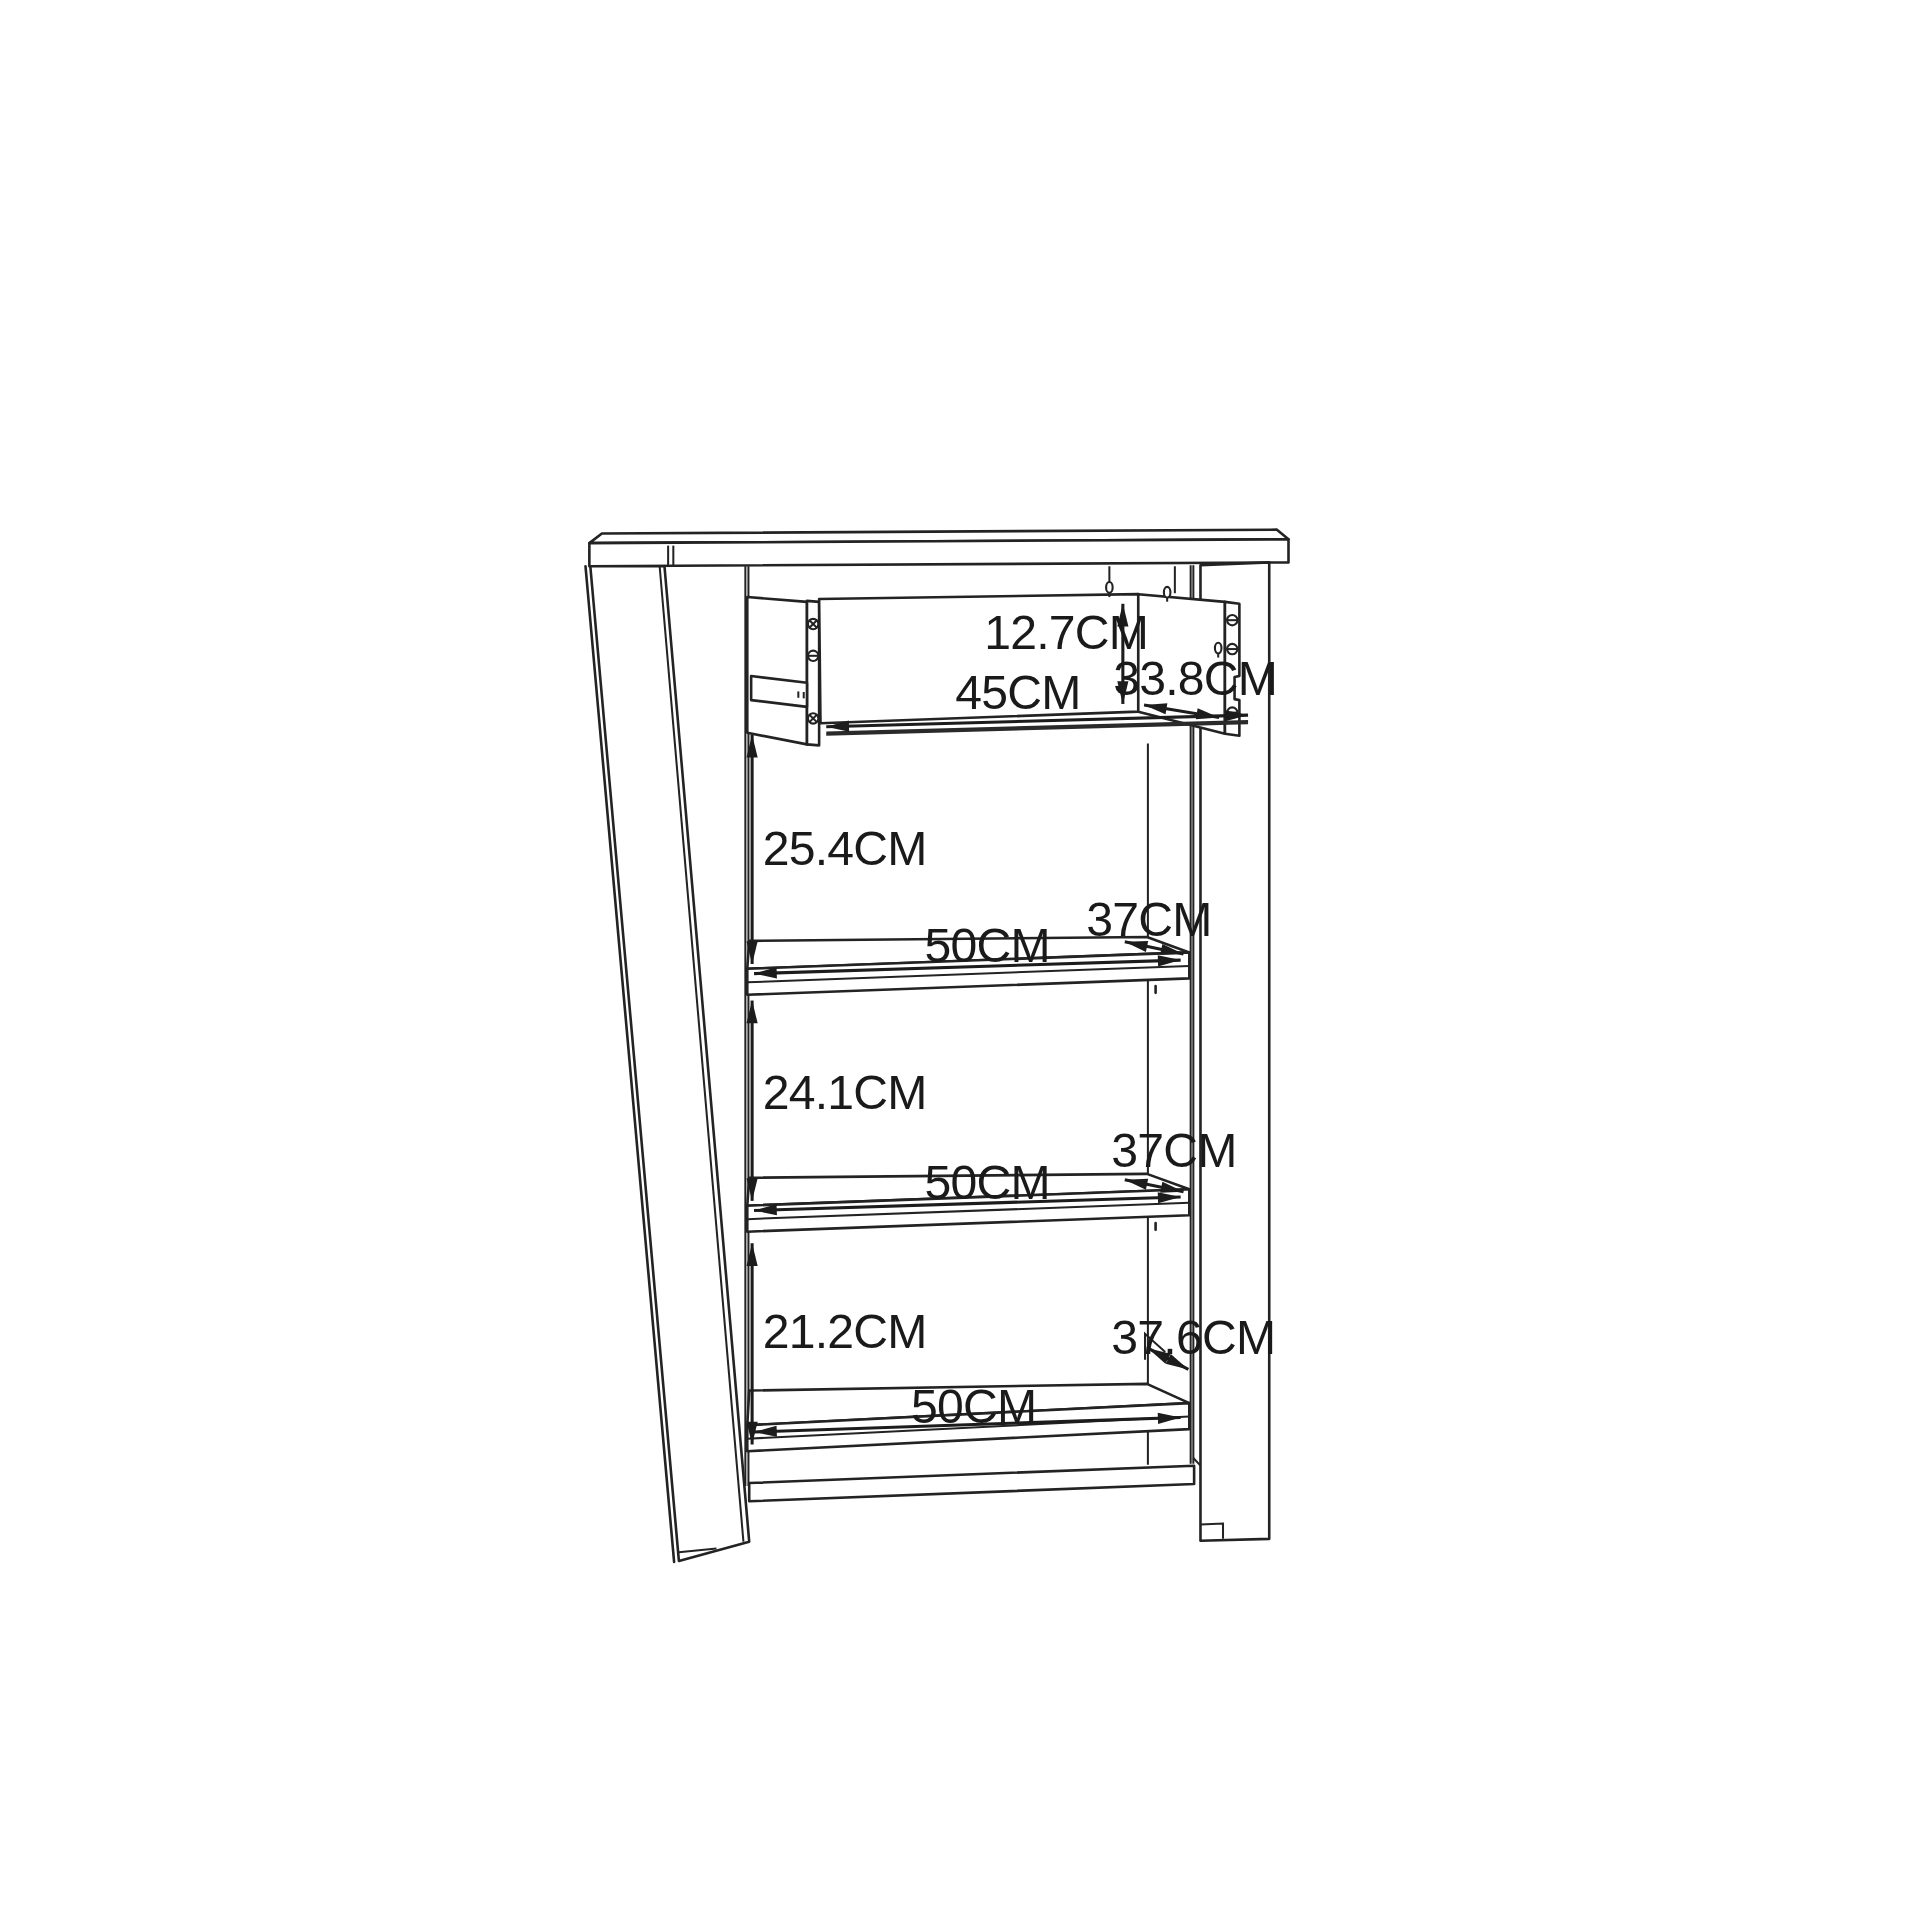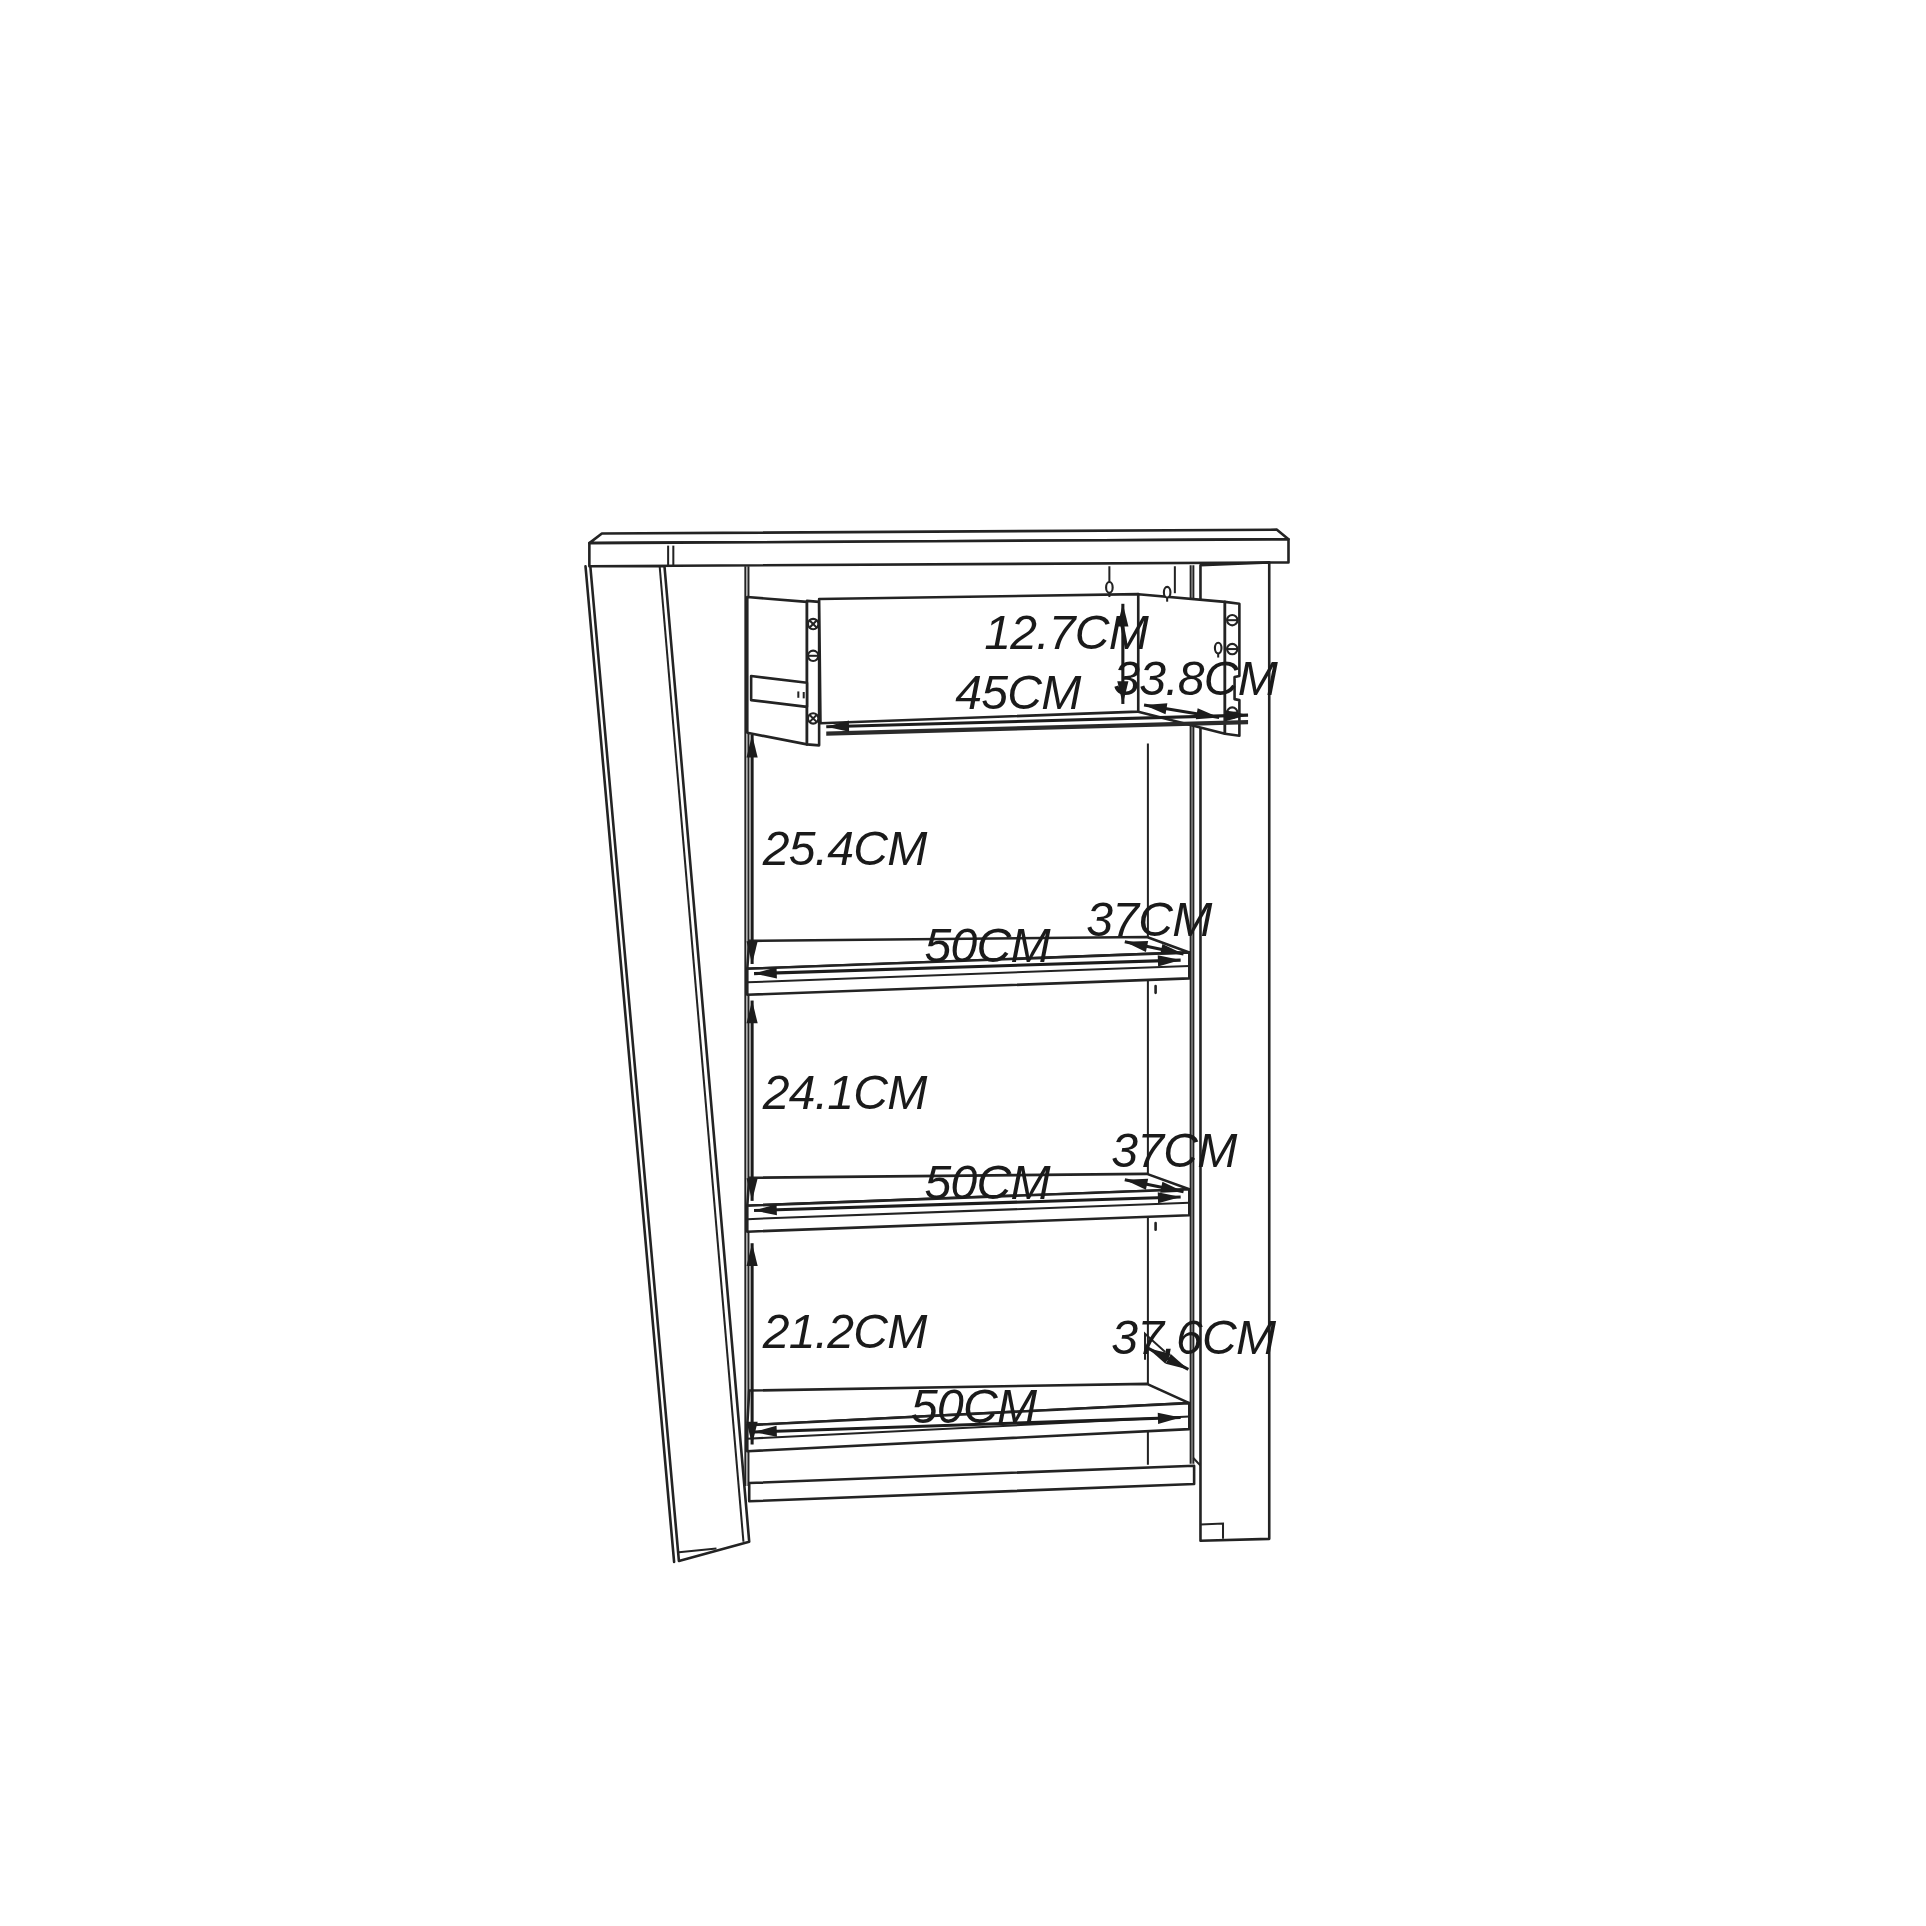--- a/index.html
+++ b/index.html
@@ -1,17 +1,17 @@
 <!DOCTYPE html>
 <html style="font-size:10.3px"><head>
 <meta charset="utf-8">
 <style>
   html,body{margin:0;padding:0;background:#ffffff;}
   body{width:1926px;height:1926px;position:relative;font-family:"Liberation Sans",sans-serif;}
-  #stage{position:absolute;left:0;top:0;width:1926px;height:1926px;font-style:italic;}
+  #stage{position:absolute;left:0;top:0;width:1926px;height:1926px;}
   svg{display:block;}
   .ln{stroke:#232323;stroke-width:1.35;fill:none;stroke-linecap:round;}
   .thin{stroke:#232323;stroke-width:1.05;fill:none;}
   .panel{fill:#ffffff;stroke:#232323;stroke-width:1.35;stroke-linejoin:round;}
   .dim{stroke:#1c1c1c;stroke-width:1.6;fill:none;}
   .lbl{fill:#1a1a1a;font-family:"Liberation Sans",sans-serif;font-size:25px;letter-spacing:-0.4px;}
   .screw{fill:#ffffff;stroke:#232323;stroke-width:1.1;}
   .peg{fill:#ffffff;stroke:#232323;stroke-width:1.1;}
 </style>
 </head>

